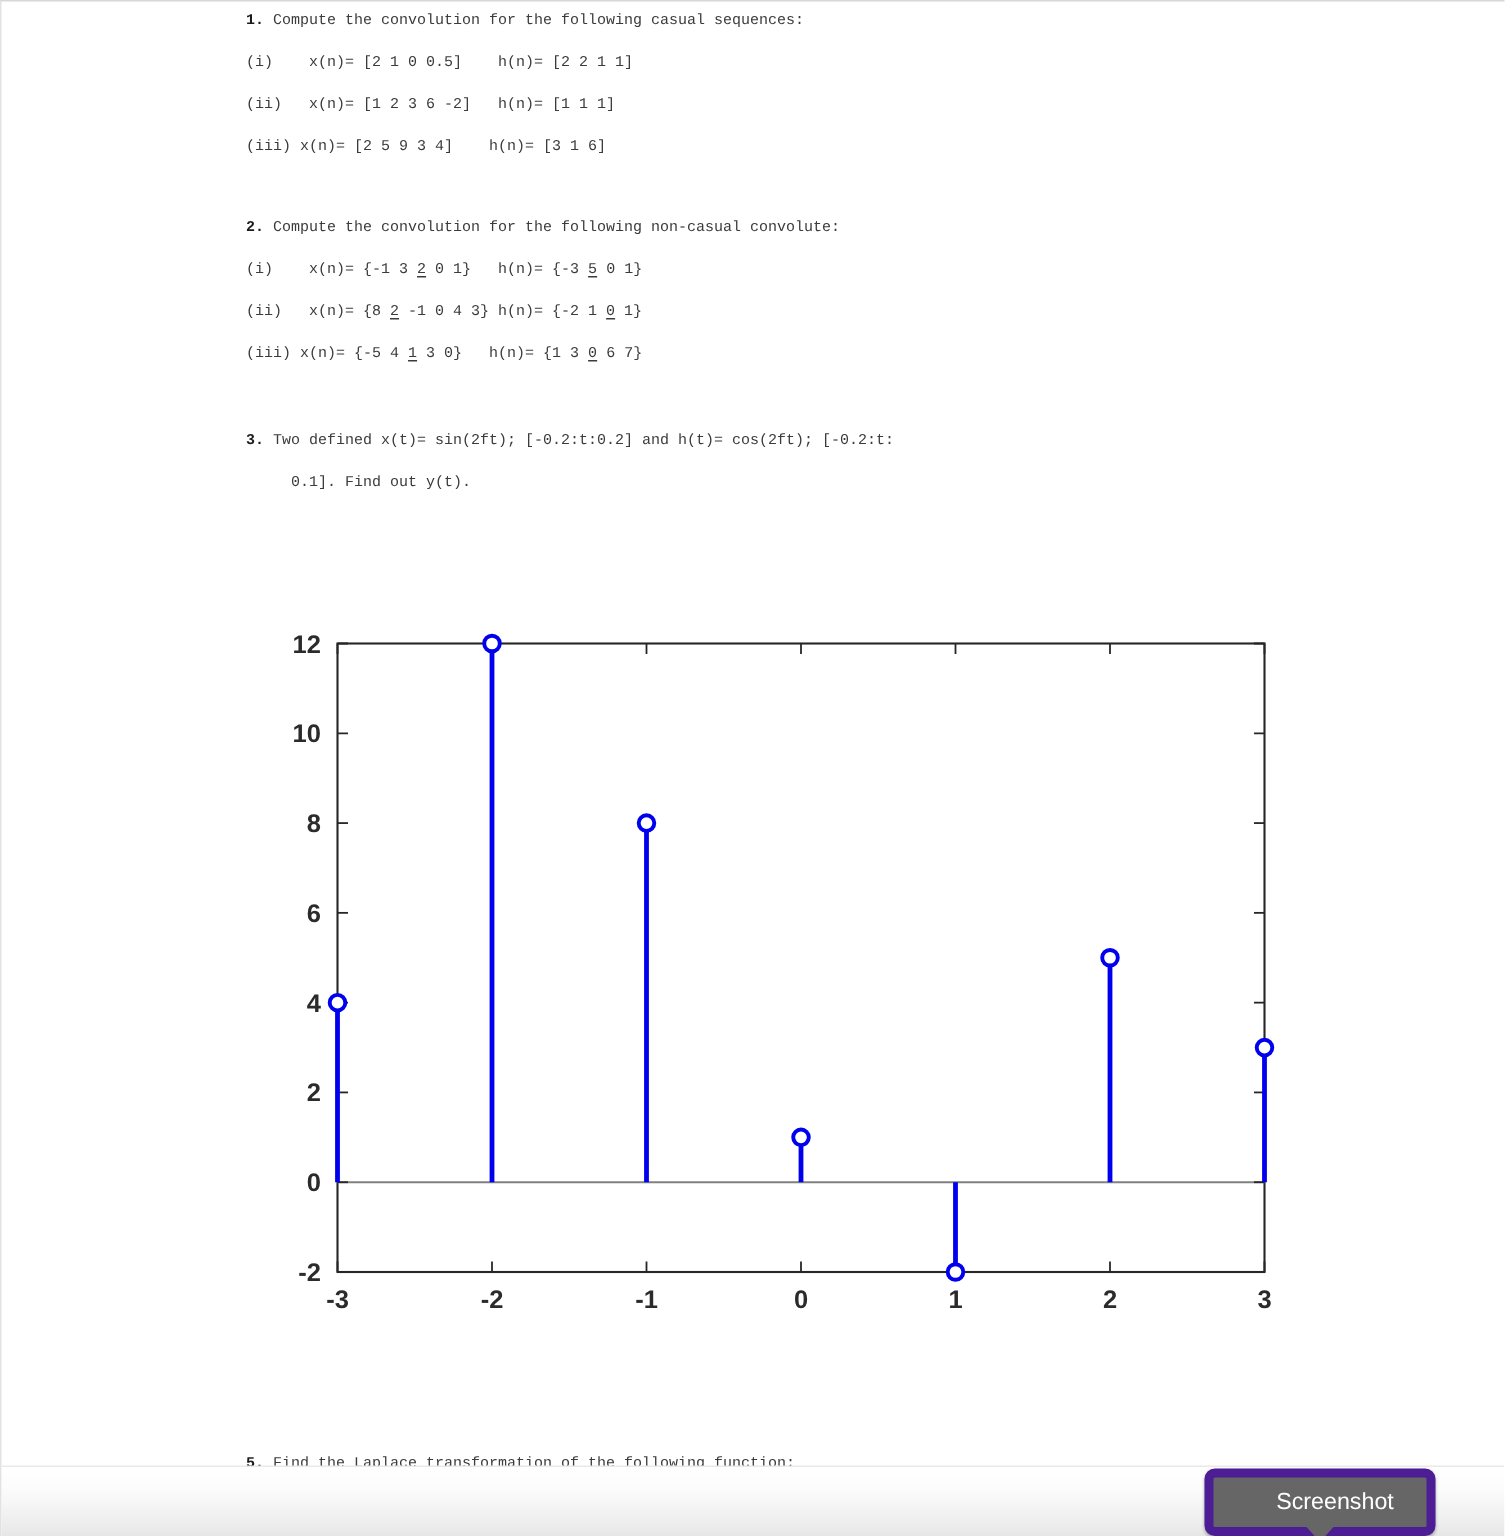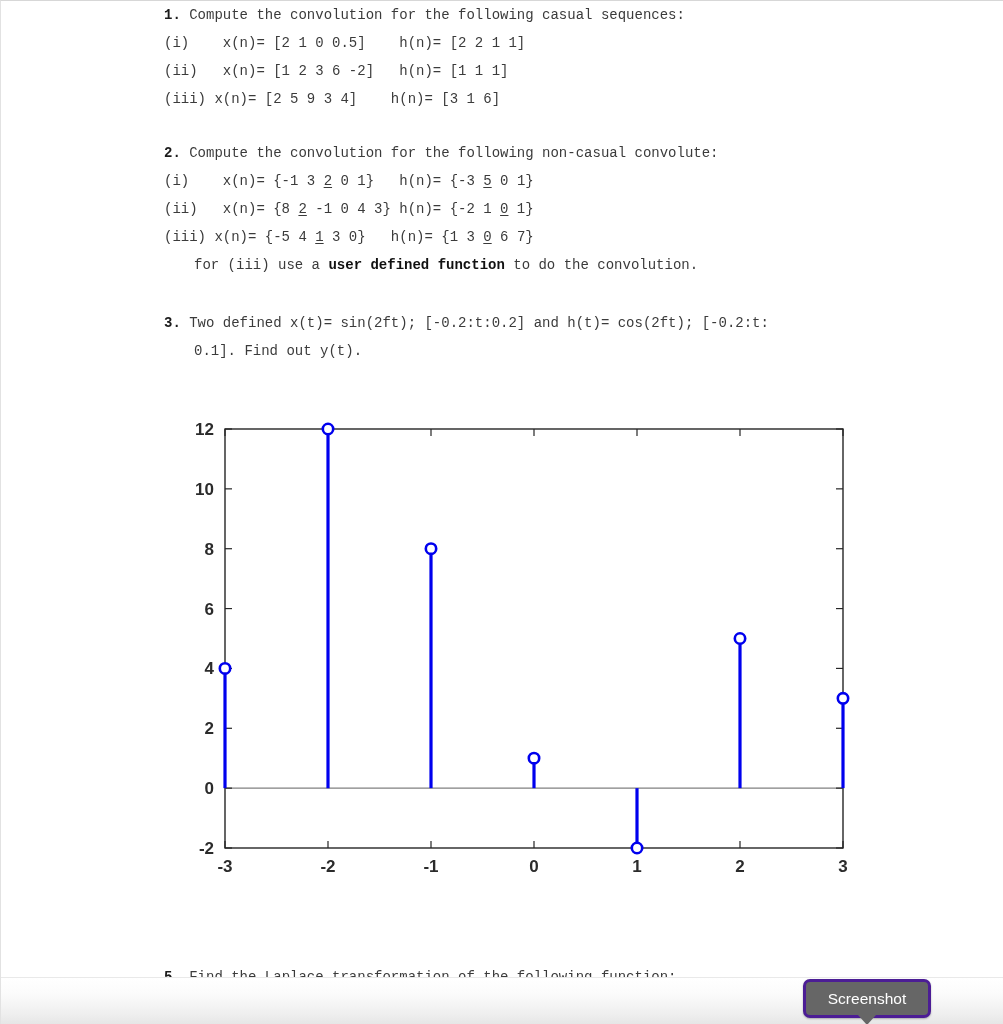--- a/index.html
+++ b/index.html
@@ -37,21 +37,21 @@
     position: absolute;
     left: 163px;
     top: 0;
     width: 820px;
   }
 
   
   .qblock { margin: 0; }
   .qline {
     font-family: "Liberation Mono", "DejaVu Sans Mono", monospace;
-    font-size: 14px;
+    font-size: 10px;
     line-height: 28px;
     color: #3b3b3b;
     white-space: pre;
     letter-spacing: 0px;
   }
   .qnum {
     font-weight: bold;
     color: #1b1b1b;
   }
   .strong { font-weight: bold; color: #111111; }
@@ -89,26 +89,27 @@
   }
 
   
   #screenshot-tip {
     position: absolute;
     left: 802px;
     top: 978px;
     width: 122px;
     height: 33px;
     background: #666666;
-    border: 3px solid #4c1d95;
+    border: 6px solid #4c1d95;
     border-radius: 7px;
     box-shadow: 0 1px 2px rgba(0,0,0,0.28);
     display: flex;
     align-items: center;
     justify-content: center;
+    padding-left: 20px;
   }
   #screenshot-tip .tip-label {
     font-family: "Liberation Sans", sans-serif;
     font-size: 15.5px;
     color: #ffffff;
   }
   #screenshot-tip .tip-arrow {
     position: absolute;
     left: 50%;
     bottom: -10px;
@@ -138,21 +139,20 @@
 
     <div class="qblock">
       <div class="qline"><span class="qnum">2.</span><span> Compute the convolution for the following non-casual convolute:</span></div>
 
       <div class="qline"><span>(i)    x(n)= {-1 3 </span><span class="u">2</span><span> 0 1}   h(n)= {-3 </span><span class="u">5</span><span> 0 1}</span></div>
 
       <div class="qline"><span>(ii)   x(n)= {8 </span><span class="u">2</span><span> -1 0 4 3} h(n)= {-2 1 </span><span class="u">0</span><span> 1}</span></div>
 
       <div class="qline"><span>(iii) x(n)= {-5 4 </span><span class="u">1</span><span> 3 0}   h(n)= {1 3 </span><span class="u">0</span><span> 6 7}</span></div>
 
-      <div class="qline indent"><span>for (iii) use a </span><span class="strong">user defined function</span><span> to do the convolution.</span></div>
     </div>
 
     <div class="spacer-md"></div>
 
     <div class="qblock">
       <div class="qline"><span class="qnum">3.</span><span> Two defined x(t)= sin(2ft); [-0.2:t:0.2] and h(t)= cos(2ft); [-0.2:t:</span></div>
       <div class="qline indent">0.1]. Find out y(t).</div>
     </div>
 
     <div class="spacer-md"></div>

